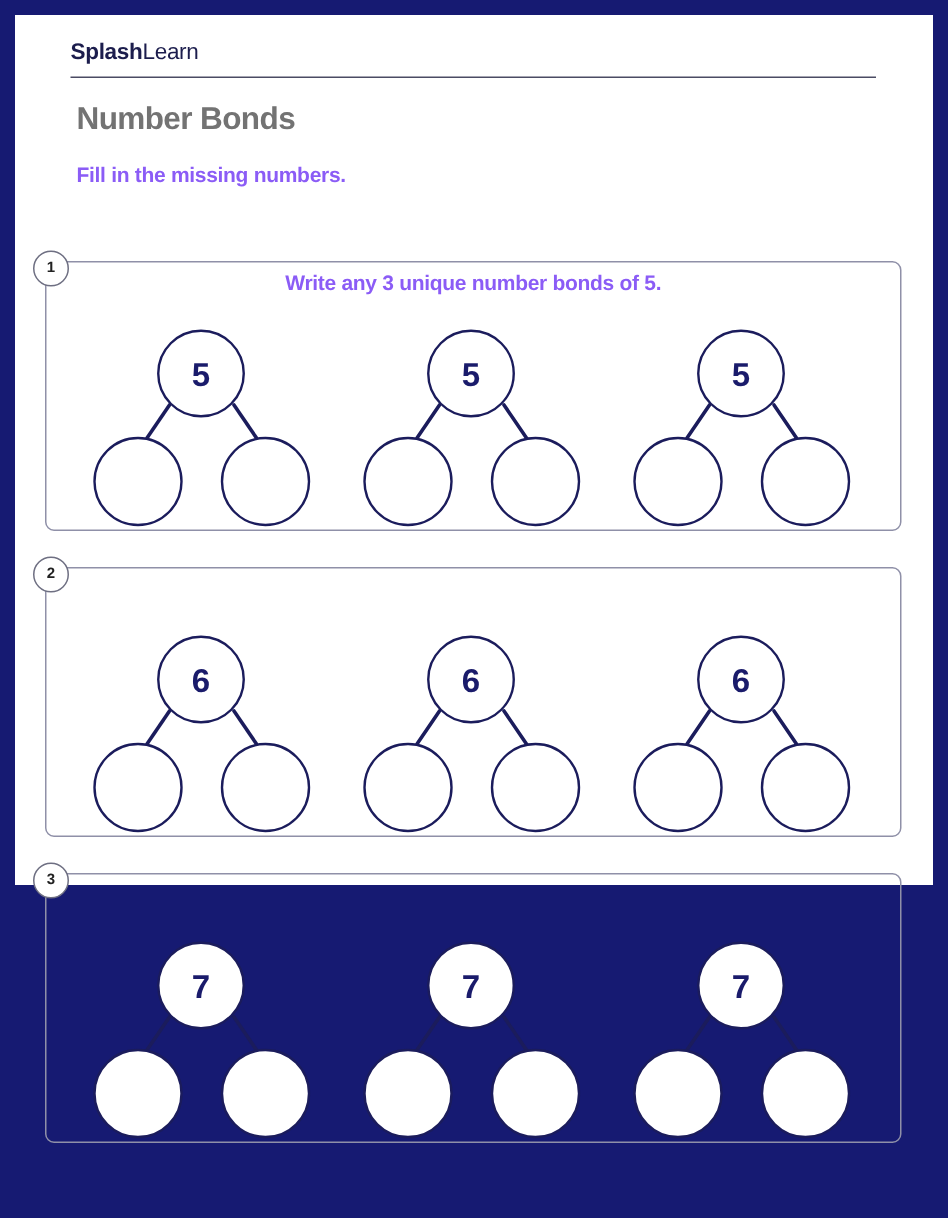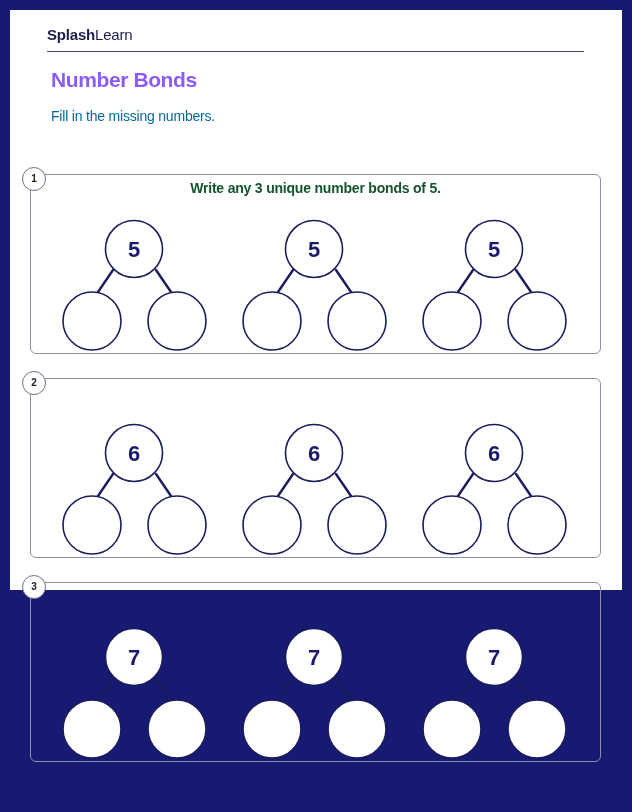--- a/index.html
+++ b/index.html
@@ -40,31 +40,31 @@
       width: 537px;
       height: 0;
       border-top: 1.3px solid #4a4b63;
     }
     .page-title {
       position: absolute;
       left: 41px;
       top: 58px;
       font-size: 21px;
       font-weight: 700;
-      color: #8b5cf6;
+      color: #737373;
       letter-spacing: -0.4px;
       white-space: nowrap;
     }
     .instructions {
       position: absolute;
       left: 41px;
       top: 98px;
       font-size: 14px;
-      font-weight: 400;
-      color: #0369a1;
+      font-weight: 700;
+      color: #8b5cf6;
       letter-spacing: -0.2px;
       white-space: nowrap;
     }
     .question-box {
       position: absolute;
       left: 20px;
       width: 571px;
       height: 180px;
       border: 1.3px solid #8f90a8;
       border-radius: 6px;
@@ -87,21 +87,21 @@
       line-height: 22px;
     }
     .q-prompt {
       position: absolute;
       left: 0;
       width: 100%;
       top: 5px;
       text-align: center;
       font-size: 14px;
       font-weight: 700;
-      color: #14532d;
+      color: #8b5cf6;
       letter-spacing: -0.2px;
       white-space: nowrap;
     }
     .bonds-svg {
       position: absolute;
       left: -21px;
       top: -1px;
       width: 612px;
       height: 182px;
       overflow: visible;

